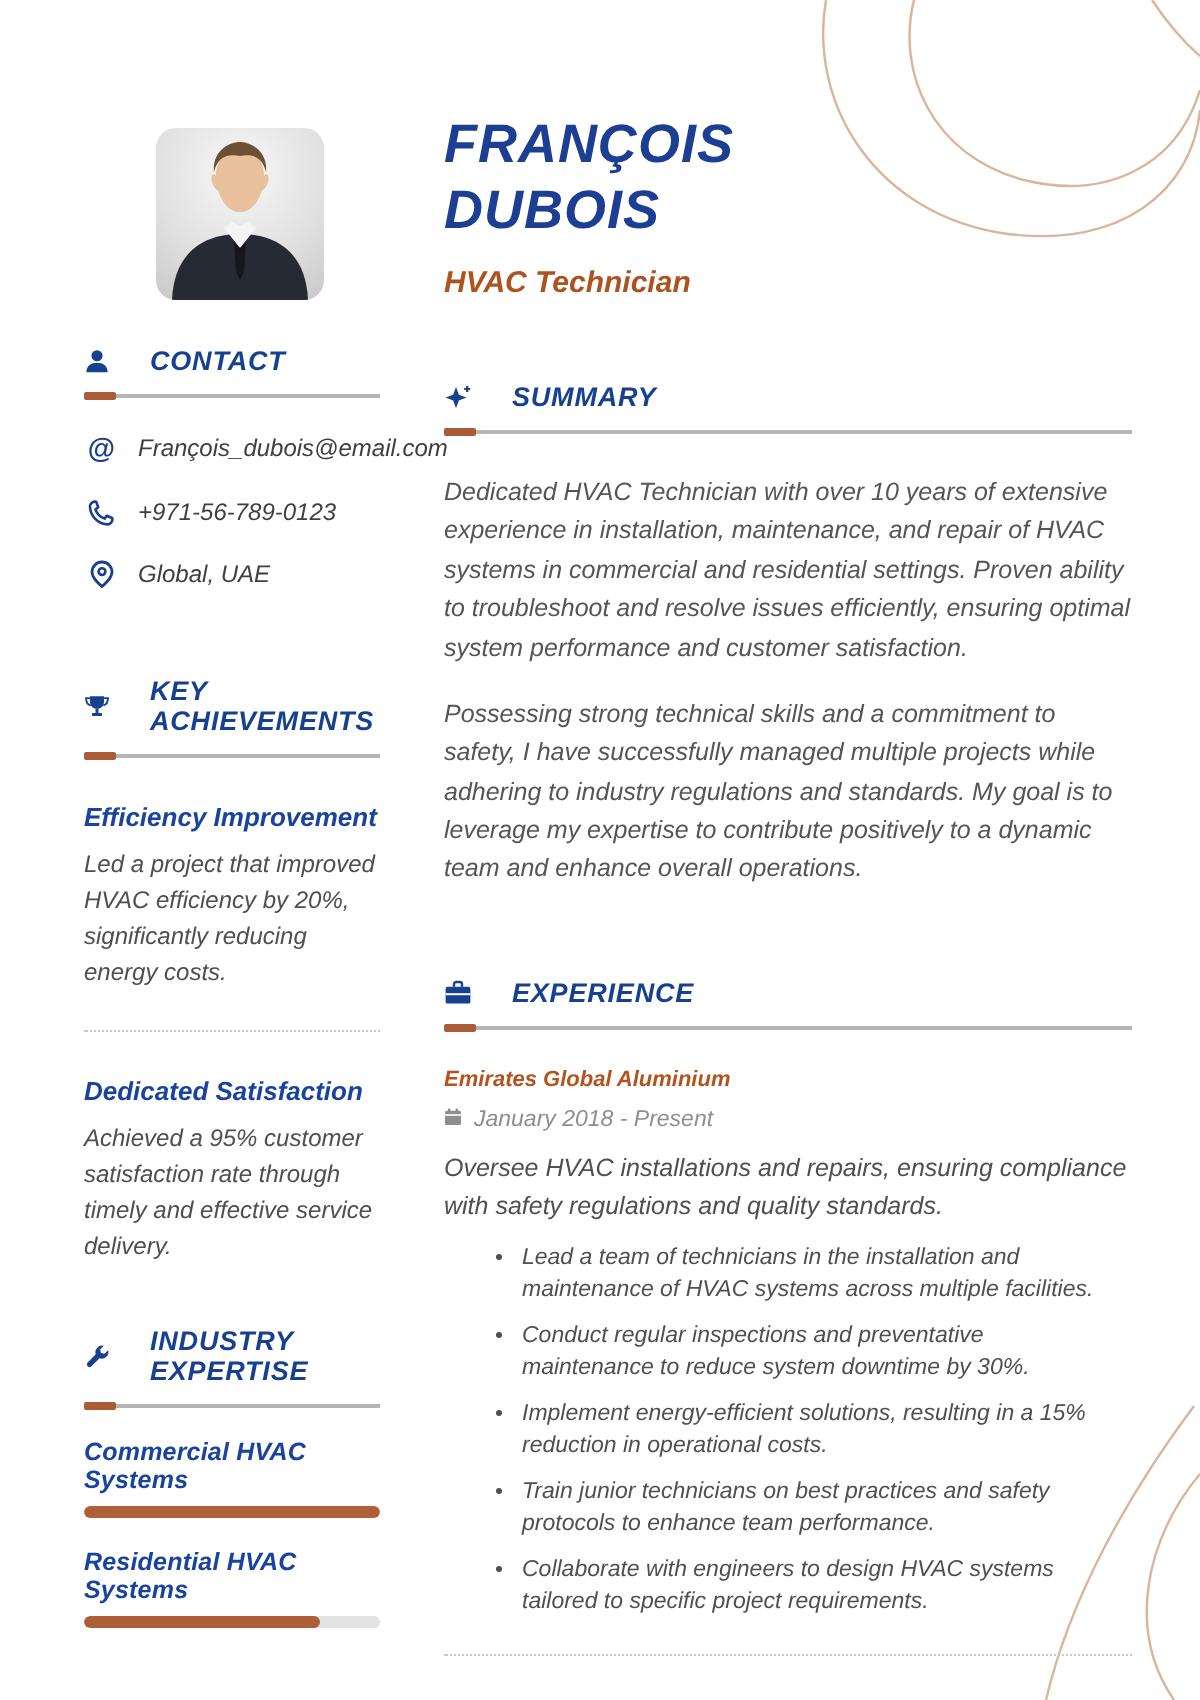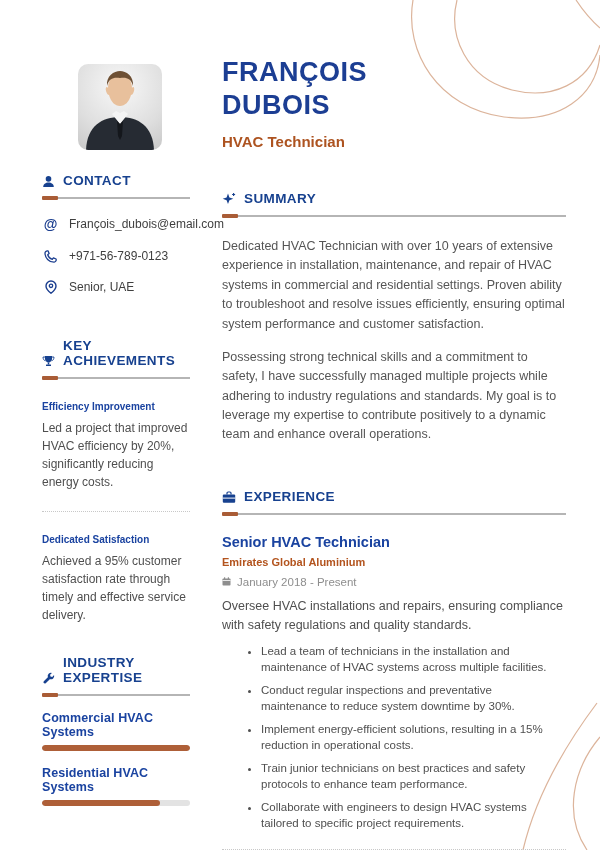--- a/index.html
+++ b/index.html
@@ -1,50 +1,50 @@
 <!DOCTYPE html>
 <html><head>
 <meta charset="utf-8">
 <style>
   html,body { margin:0; padding:0; background:#ffffff; }
   body { font-family:"Liberation Sans", sans-serif; -webkit-font-smoothing:antialiased; }
-  .page { position:relative; width:600px; height:850px; background:#fff; overflow:hidden; }
+  .page { position:relative; width:600px; height:850px; background:#fff; overflow:hidden;font-style:italic; }
 
   
   .decor-top { position:absolute; top:0; right:0; pointer-events:none; }
   .decor-bottom { position:absolute; bottom:0; right:0; pointer-events:none; }
 
   
   .photo { position:absolute; left:78px; top:64px; width:84px; height:86px; border-radius:10px;
            overflow:hidden; background:radial-gradient(circle at 50% 26%, #f8f8f8 0%, #dedede 62%, #c8c8c8 100%); }
   .name-block { position:absolute; left:222px; top:56px; }
   .name-line { font-size:27px; font-weight:bold; color:#1c3e93; letter-spacing:0.5px; line-height:1.22; }
   .role-line { margin-top:11px; font-size:15px; font-weight:bold; color:#ad5320; }
 
   
   .col-left  { position:absolute; left:42px;  top:173px; width:148px; }
   .col-right { position:absolute; left:222px; top:191px; width:344px; }
 
   
-  .section-head { display:flex; align-items:flex-end; gap:8px; }
+  .section-head { display:flex; align-items:center; gap:20px; }
   .section-head .ttl { font-size:13.5px; font-weight:bold; color:#17418f; letter-spacing:0.4px; }
   .section-head .sicon { display:flex; color:#17418f; }
   .rule { position:relative; height:2px; background:#b5b5b5; margin-top:9px; }
   .rule::before { content:''; position:absolute; left:0; top:-1px; width:16px; height:4px; background:#a95c36; border-radius:1px; }
   .dotted { border-top:1px dotted #c8c8c8; }
 
   .mt-sec { margin-top:44px; }
 
   
   .contact-item { display:flex; align-items:center; gap:10px; margin-top:17px; color:#3f3f3f; font-size:12px; }
   .contact-item .cicon { width:17px; display:flex; justify-content:center; align-items:center; color:#1b3e8f; flex:0 0 17px; }
   .at-glyph { font-size:14px; font-weight:bold; }
 
   
-  .ach-heading { font-size:10px; font-weight:bold; color:#1a43a0; margin-top:22px; }
+  .ach-heading { font-size:13px; font-weight:bold; color:#1a43a0; margin-top:22px; }
   .ach-text { font-size:12px; color:#4f4f4f; line-height:1.5; margin-top:7px; }
   .ach-sep { margin-top:20px; }
 
   
   .skill { margin-top:15px; }
   .skill:first-of-type { margin-top:17px; }
   .skill-label { font-size:12.5px; font-weight:bold; color:#1a43a0; letter-spacing:0.1px; }
   .bar { height:6px; background:#e3e3e3; border-radius:3px; margin-top:6px; overflow:hidden; }
   .bar-fill { height:100%; border-radius:3px; background:#ae5f38; }
 
@@ -122,21 +122,21 @@
       </span>
       <span>+971-56-789-0123</span>
     </div>
     <div class="contact-item">
       <span class="cicon">
         <svg width="12" height="14" viewBox="0 0 12 14">
             <path d="M6,1 C3.2,1 1,3.2 1,6 C1,9.4 6,13.2 6,13.2 C6,13.2 11,9.4 11,6 C11,3.2 8.8,1 6,1 Z" fill="none" stroke="currentColor" stroke-width="1.4"></path>
             <circle cx="6" cy="5.8" r="1.7" fill="none" stroke="currentColor" stroke-width="1.3"></circle>
           </svg>
       </span>
-      <span>Senior, UAE</span>
+      <span>Global, UAE</span>
     </div>
 
     <div class="section-head mt-sec">
       <span class="sicon">
         <svg width="13" height="13" viewBox="0 0 14 14">
           <path d="M3.2,1.2 H10.8 V4 C10.8,6.2 9.1,8 7,8 C4.9,8 3.2,6.2 3.2,4 Z" fill="currentColor"></path>
           <path d="M3.2,2.2 H1.1 C1.1,4.4 2,5.8 3.6,6.2" fill="none" stroke="currentColor" stroke-width="1"></path>
           <path d="M10.8,2.2 H12.9 C12.9,4.4 12,5.8 10.4,6.2" fill="none" stroke="currentColor" stroke-width="1"></path>
           <rect x="6.2" y="8" width="1.6" height="2.2" fill="currentColor"></rect>
           <rect x="4.3" y="10.2" width="5.4" height="1.7" rx="0.4" fill="currentColor"></rect>
@@ -203,21 +203,20 @@
           <path d="M5,3.4 V2.1 C5,1.5 5.5,1 6.1,1 H7.9 C8.5,1 9,1.5 9,2.1 V3.4" fill="none" stroke="currentColor" stroke-width="1.2"></path>
           <rect x="0.8" y="3.4" width="12.4" height="8.4" rx="1.1" fill="currentColor"></rect>
           <rect x="0.8" y="6.6" width="12.4" height="1" fill="#ffffff"></rect>
         </svg>
       </span>
       <span class="ttl">EXPERIENCE</span>
     </div>
     <div class="rule"></div>
 
     <div class="job">
-      <div class="job-title">Senior HVAC Technician</div>
       <div class="job-company">Emirates Global Aluminium</div>
       <div class="job-date">
         <span>
           <svg width="9" height="9" viewBox="0 0 9 9">
               <rect x="0.5" y="1.4" width="8" height="7.1" rx="0.8" fill="#8e8e8e"></rect>
               <rect x="2" y="0.3" width="1.2" height="2" fill="#8e8e8e"></rect>
               <rect x="5.8" y="0.3" width="1.2" height="2" fill="#8e8e8e"></rect>
               <rect x="0.5" y="3.1" width="8" height="0.8" fill="#ffffff"></rect>
             </svg>
         </span>

